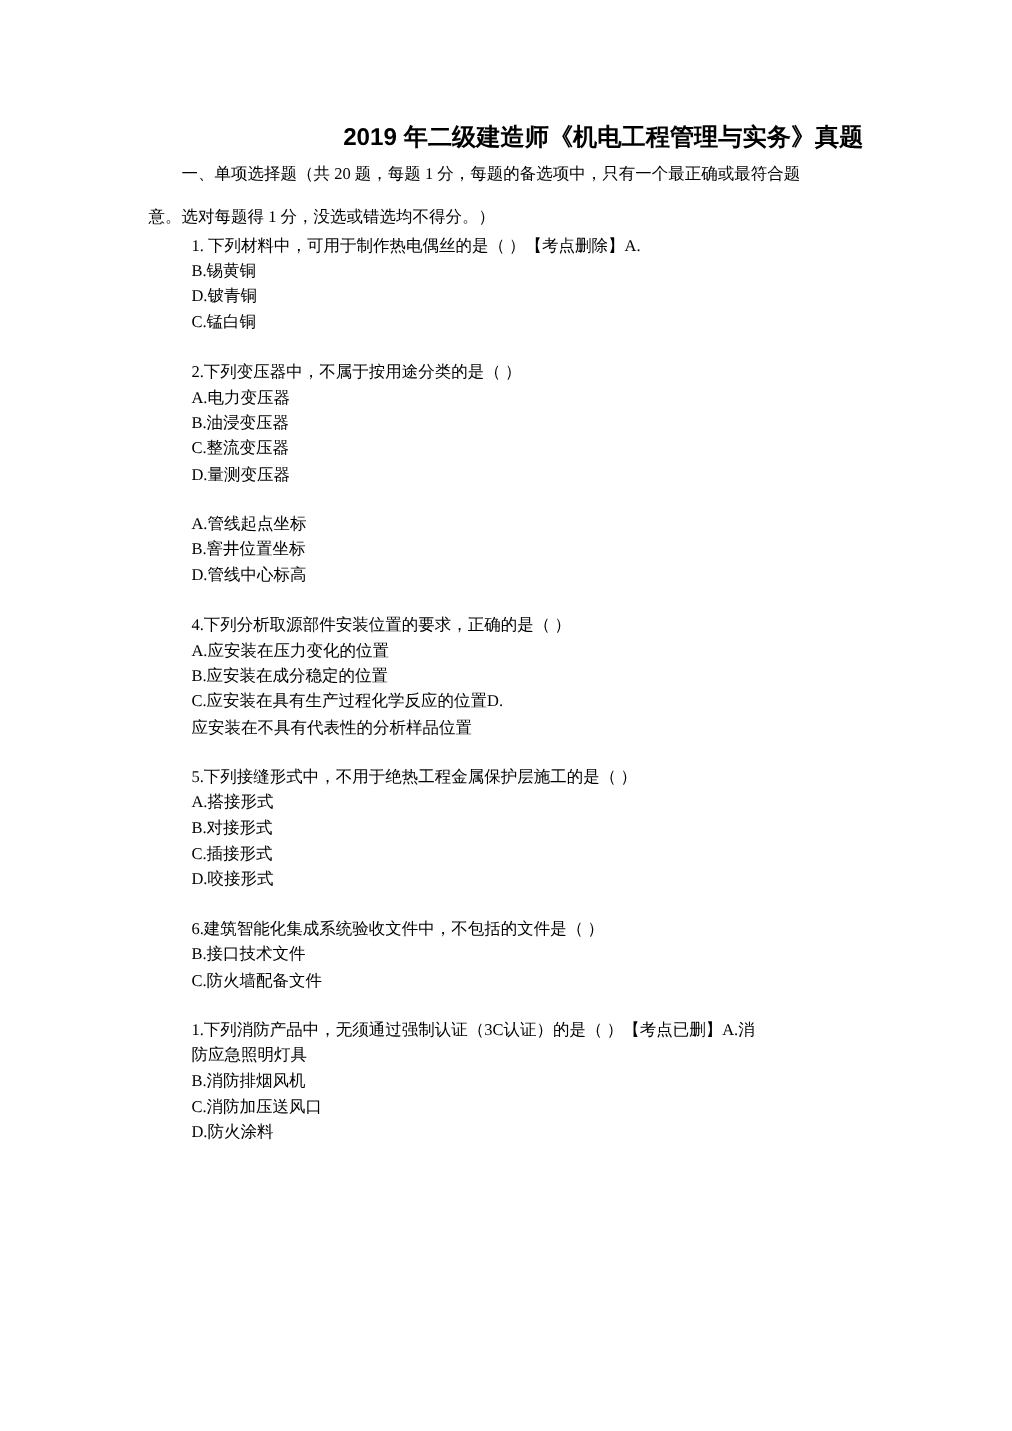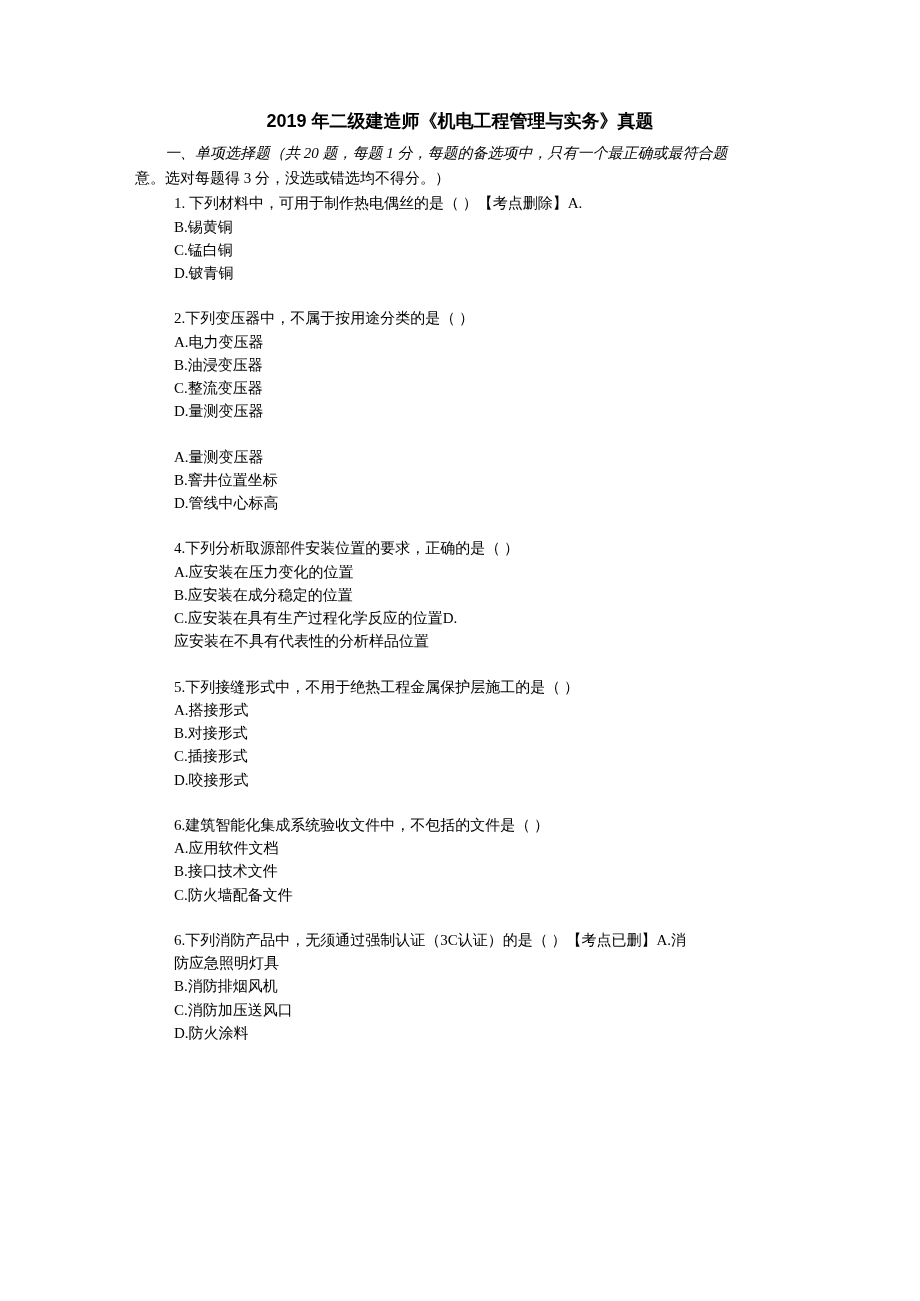--- a/index.html
+++ b/index.html
@@ -10,67 +10,66 @@
     body {
       background: #ffffff;
       font-family: "SimSun", "宋体", serif;
       font-size: 15px;
       line-height: 1.55;
       color: #000;
       width: 920px;
       padding: 108px 135px 80px 135px;
     }
     .title {
-      text-align: center;
-      font-size: 18px;
+      text-align: right;
+      font-size: 22px;
       font-weight: bold;
       margin-bottom: 6px;
       font-family: "SimHei", "黑体", sans-serif;
     }
     .instructions {
       text-indent: 2em;
-      margin-bottom: 2px;
-      font-style: italic;
+      margin-bottom: 16px;
     }
     .instructions-2 {
       margin-bottom: 2px;
     }
     .question-block {
       padding-left: 2.6em;
       margin-bottom: 22px;
     }
     .qline {
       white-space: pre-wrap;
     }
   </style>
 </head>
 <body>
 
 <div class="title">2019 年二级建造师《机电工程管理与实务》真题</div>
 
 <div class="instructions">一、单项选择题（共 20 题，每题 1 分，每题的备选项中，只有一个最正确或最符合题</div>
-<div class="instructions-2">意。选对每题得 3 分，没选或错选均不得分。）</div>
+<div class="instructions-2">意。选对每题得 1 分，没选或错选均不得分。）</div>
 
 <div class="question-block">
   <div class="qline">1. 下列材料中，可用于制作热电偶丝的是（ ）【考点删除】A.</div>
   <div class="qline">B.锡黄铜</div>
+  <div class="qline">D.铍青铜</div>
   <div class="qline">C.锰白铜</div>
-  <div class="qline">D.铍青铜</div>
 </div>
 
 <div class="question-block">
   <div class="qline">2.下列变压器中，不属于按用途分类的是（ ）</div>
   <div class="qline">A.电力变压器</div>
   <div class="qline">B.油浸变压器</div>
   <div class="qline">C.整流变压器</div>
   <div class="qline">D.量测变压器</div>
 </div>
 
 <div class="question-block">
-  <div class="qline">A.量测变压器</div>
+  <div class="qline">A.管线起点坐标</div>
   <div class="qline">B.窨井位置坐标</div>
   <div class="qline">D.管线中心标高</div>
 </div>
 
 <div class="question-block">
   <div class="qline">4.下列分析取源部件安装位置的要求，正确的是（ ）</div>
   <div class="qline">A.应安装在压力变化的位置</div>
   <div class="qline">B.应安装在成分稳定的位置</div>
   <div class="qline">C.应安装在具有生产过程化学反应的位置D.</div>
   <div class="qline">应安装在不具有代表性的分析样品位置</div>
@@ -79,24 +78,23 @@
 <div class="question-block">
   <div class="qline">5.下列接缝形式中，不用于绝热工程金属保护层施工的是（ ）</div>
   <div class="qline">A.搭接形式</div>
   <div class="qline">B.对接形式</div>
   <div class="qline">C.插接形式</div>
   <div class="qline">D.咬接形式</div>
 </div>
 
 <div class="question-block">
   <div class="qline">6.建筑智能化集成系统验收文件中，不包括的文件是（ ）</div>
-  <div class="qline">A.应用软件文档</div>
   <div class="qline">B.接口技术文件</div>
   <div class="qline">C.防火墙配备文件</div>
 </div>
 
 <div class="question-block">
-  <div class="qline">6.下列消防产品中，无须通过强制认证（3C认证）的是（ ）【考点已删】A.消</div>
+  <div class="qline">1.下列消防产品中，无须通过强制认证（3C认证）的是（ ）【考点已删】A.消</div>
   <div class="qline">防应急照明灯具</div>
   <div class="qline">B.消防排烟风机</div>
   <div class="qline">C.消防加压送风口</div>
   <div class="qline">D.防火涂料</div>
 </div>
 
 </body></html>

